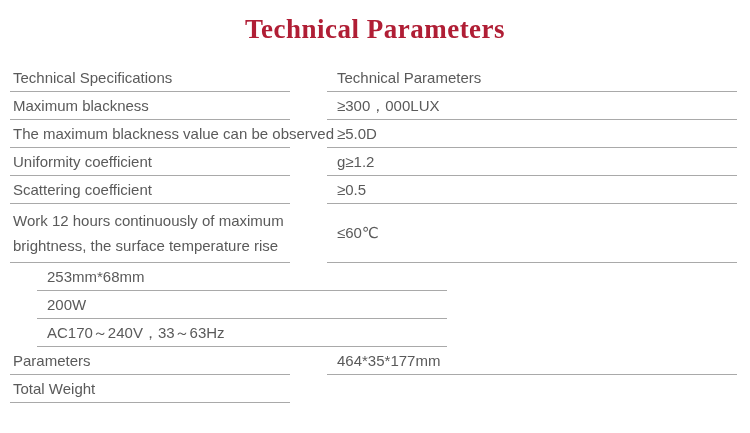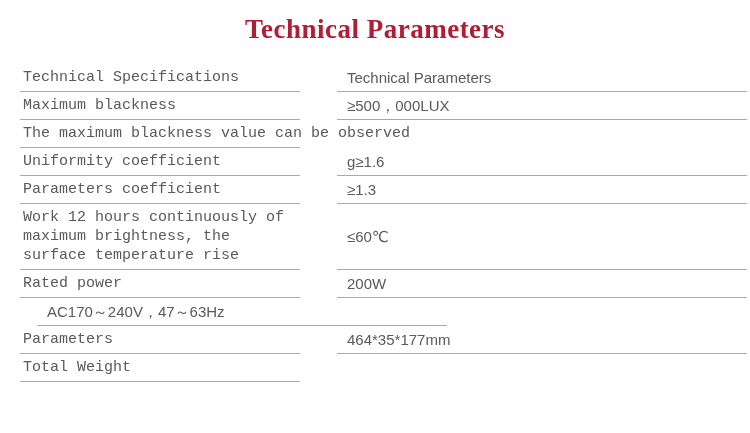--- a/index.html
+++ b/index.html
@@ -35,97 +35,97 @@
     display: flex;
     align-items: center;
     border-bottom: 1px solid #a9a9a9;
     color: #5a5a5a;
     font-size: 15px;
     line-height: 18px;
     min-height: 28px;
   }
   .cell-left {
     width: 280px;
-    margin-left: 20px;
+    margin-left: 10px;
     padding: 4px 0 4px 3px;
     white-space: nowrap;
-    font-family: Liberation Mono, monospace;
   }
   .col-gap {
     width: 37px;
     flex: 0 0 37px;
   }
   .cell-right {
     width: 410px;
     padding: 4px 0 4px 10px;
     white-space: nowrap;
   }
   .spec-row.tall .cell {
     min-height: 52px;
   }
   .spec-row.tall .cell-left {
     white-space: normal;
-    line-height: 19px;
+    line-height: 25px;
   }
 </style>
 </head>
 <body>
 
 <h1 class="page-title">Technical Parameters</h1>
 
 <div class="spec-table">
 
   <div class="spec-row">
     <div class="cell cell-left">Technical Specifications</div>
     <div class="col-gap"></div>
     <div class="cell cell-right">Technical Parameters</div>
   </div>
 
   <div class="spec-row">
     <div class="cell cell-left">Maximum blackness</div>
     <div class="col-gap"></div>
-    <div class="cell cell-right">≥500，000LUX</div>
+    <div class="cell cell-right">≥300，000LUX</div>
   </div>
 
   <div class="spec-row">
     <div class="cell cell-left">The maximum blackness value can be observed</div>
     <div class="col-gap"></div>
+    <div class="cell cell-right">≥5.0D</div>
   </div>
 
   <div class="spec-row">
     <div class="cell cell-left">Uniformity coefficient</div>
     <div class="col-gap"></div>
-    <div class="cell cell-right">g≥1.6</div>
+    <div class="cell cell-right">g≥1.2</div>
   </div>
 
   <div class="spec-row">
-    <div class="cell cell-left">Parameters coefficient</div>
+    <div class="cell cell-left">Scattering coefficient</div>
     <div class="col-gap"></div>
-    <div class="cell cell-right">≥1.3</div>
+    <div class="cell cell-right">≥0.5</div>
   </div>
 
   <div class="spec-row tall">
     <div class="cell cell-left">Work 12 hours continuously of maximum brightness, the surface temperature rise</div>
     <div class="col-gap"></div>
     <div class="cell cell-right">≤60℃</div>
   </div>
 
   <div class="spec-row">
     <div class="col-gap"></div>
+    <div class="cell cell-right">253mm*68mm</div>
   </div>
 
   <div class="spec-row">
-    <div class="cell cell-left">Rated power</div>
     <div class="col-gap"></div>
     <div class="cell cell-right">200W</div>
   </div>
 
   <div class="spec-row">
     <div class="col-gap"></div>
-    <div class="cell cell-right">AC170～240V，47～63Hz</div>
+    <div class="cell cell-right">AC170～240V，33～63Hz</div>
   </div>
 
   <div class="spec-row">
     <div class="cell cell-left">Parameters</div>
     <div class="col-gap"></div>
     <div class="cell cell-right">464*35*177mm</div>
   </div>
 
   <div class="spec-row">
     <div class="cell cell-left">Total Weight</div>

